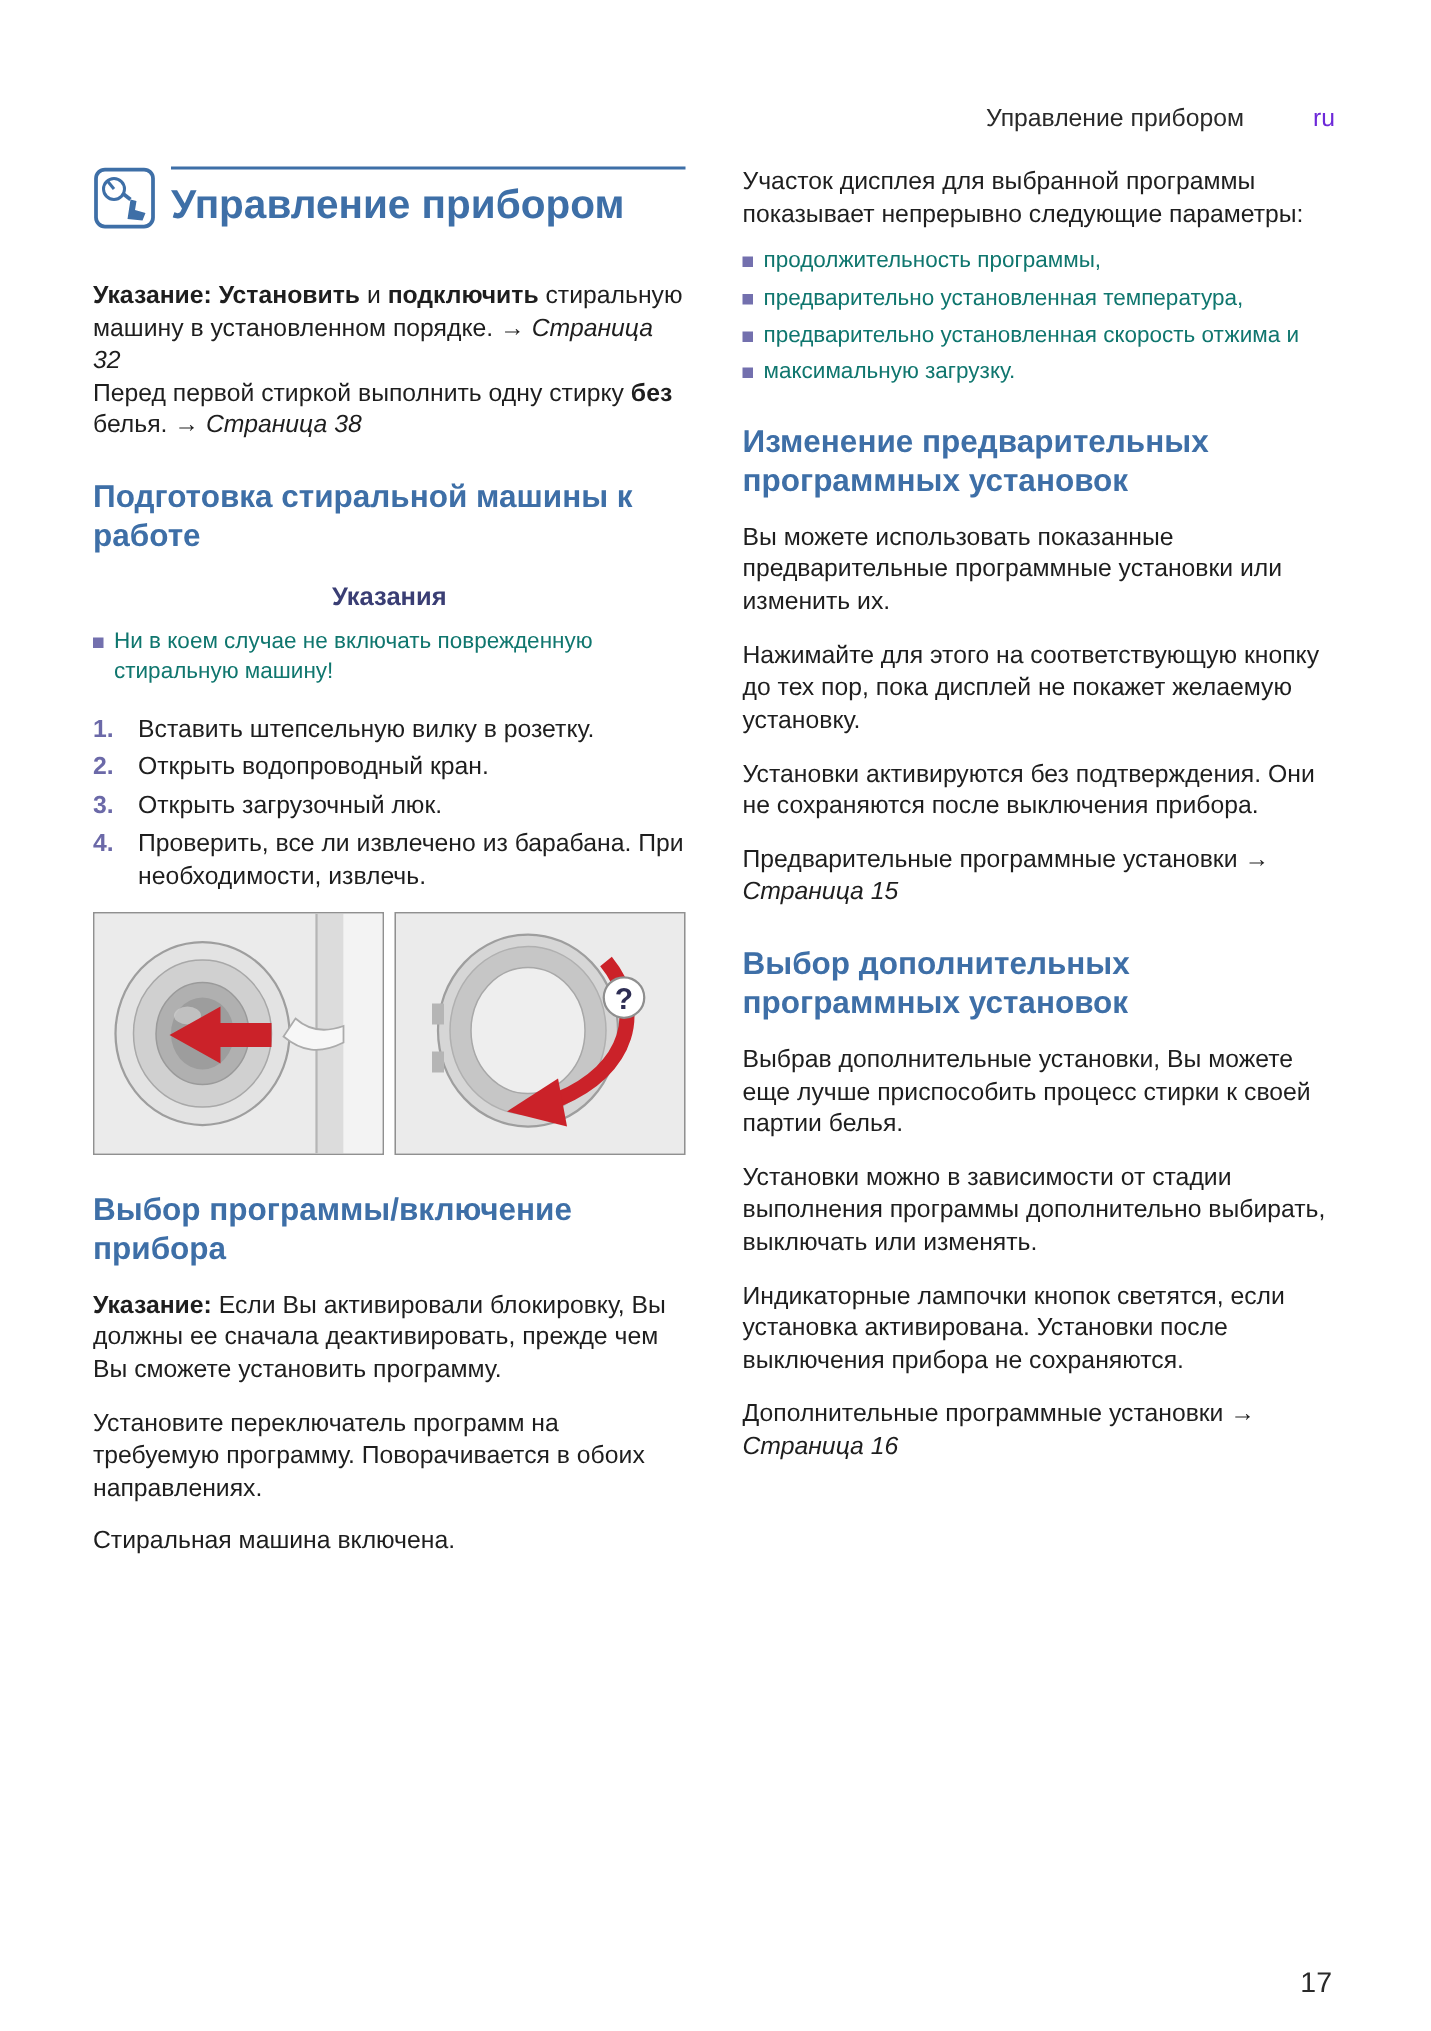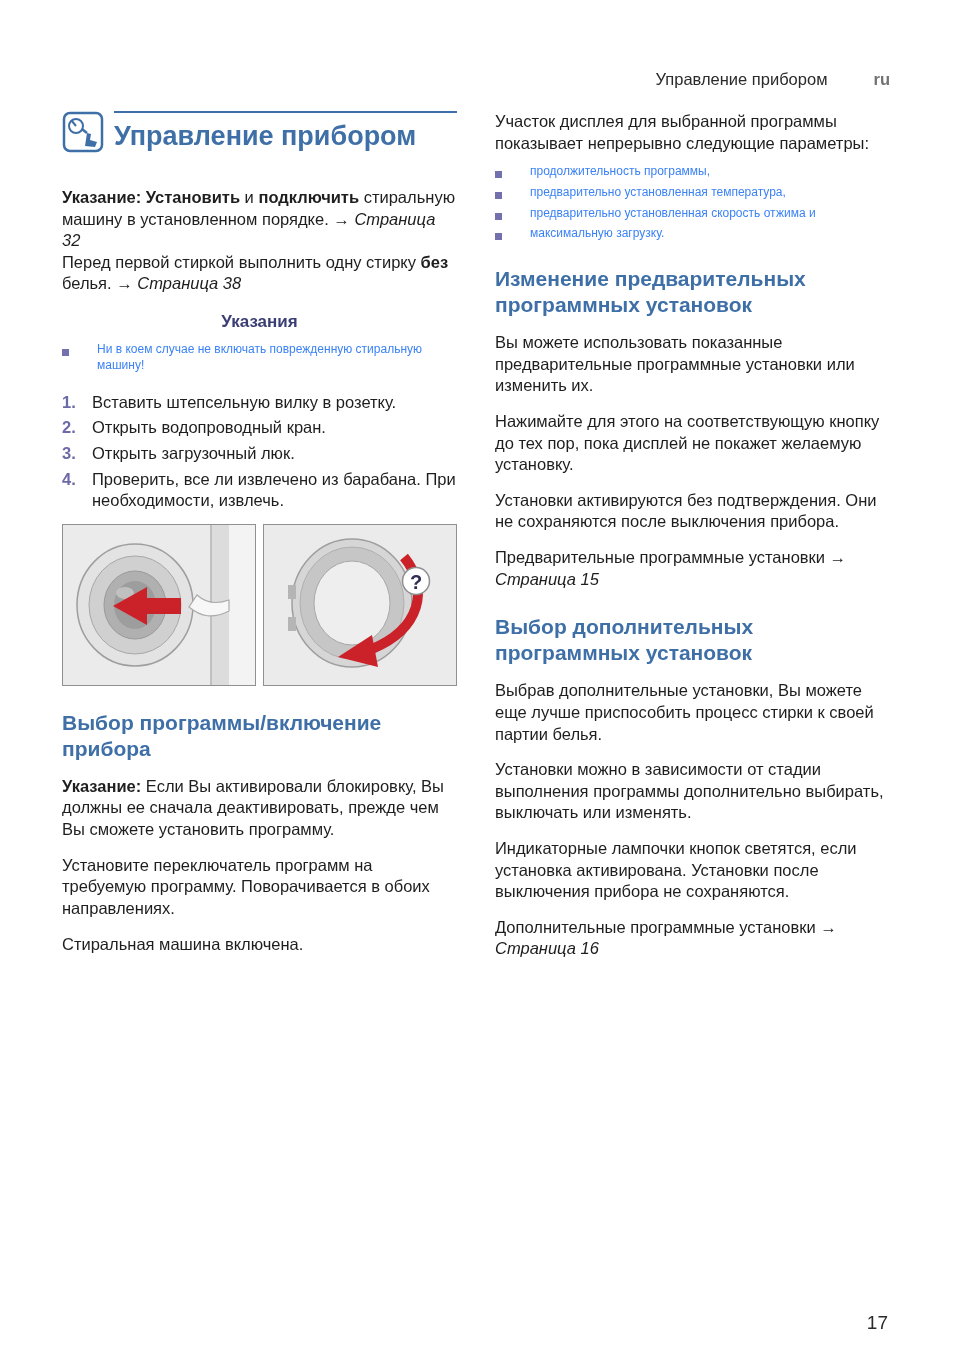--- a/index.html
+++ b/index.html
@@ -1,41 +1,41 @@
 <!DOCTYPE html>
 <html><head>
 <meta charset="utf-8">
 <style>
   * { margin:0; padding:0; box-sizing:border-box; }
   html, body { width:954px; height:1354px; background:#ffffff; overflow:hidden; }
   body { font-family:"Liberation Sans","DejaVu Sans",sans-serif; color:#222222; }
   .page { position:relative; width:954px; height:1354px; padding:46px 64px 10px 62px; background:#ffffff;margin-top:24px; }
 
   .page-header { display:flex; justify-content:flex-end; align-items:baseline; gap:46px; font-size:16.5px; color:#2a2a2a; margin-bottom:22px; }
-  .hdr-lang { font-weight:bold; color:#737373; }
+  .hdr-lang { font-weight:normal; color:#6d28d9; }
 
   .columns { display:flex; gap:38px; }
   .col { width:395px; flex:none; }
 
   .h1-row { display:flex; gap:10px; margin-bottom:34px; }
   .h1-icon { width:42px; height:42px; flex:none; }
   .h1-icon svg { display:block; width:42px; height:42px; }
   h1.h1 { flex:1; border-top:2px solid #3e6fa7; padding-top:8px; font-size:27px; line-height:1.12; font-weight:bold; color:#3e6fa7; }
 
   h2.h2 { font-size:21px; line-height:1.24; font-weight:bold; color:#3e6fa7; margin:24px 0 14px; }
   h3.h3 { font-size:17px; line-height:1.25; font-weight:bold; color:#3a3e74; margin:16px 0 10px;text-align:center; }
 
   .body-p { font-size:16.5px; line-height:1.31; margin-bottom:14px; color:#1e1e1e; }
   .body-p.tight { margin-bottom:10px; }
   .seg-b { font-weight:bold; }
   .seg-i { font-style:italic; }
   .seg-arrow { font-weight:normal; }
 
   ul.bullets { list-style:none; margin:0 0 18px 0; }
-  .bullet-item { display:flex; gap:28px; margin-bottom:5px; font-size:12px; line-height:1.31; color:#3b82f6; }
+  .bullet-item { display:flex; gap:7px; margin-bottom:5px; font-size:15px; line-height:1.31; color:#0f766e; }
   .sq { width:7px; height:7px; background:#7370ae; flex:none; margin-top:7px; }
   .bullet-text { flex:1; }
 
   ol.steps { list-style:none; margin:18px 0 6px 0; }
   .step { display:flex; margin-bottom:4px; font-size:16.5px; line-height:1.31; color:#1e1e1e; }
   .step-num { width:30px; flex:none; font-weight:bold; color:#6b69a8; }
   .step-text { flex:1; }
 
   figure.figure { display:flex; gap:7px; margin:12px 0 4px 0; }
   .panel { width:194px; height:162px; border:1px solid #909090; background:#ededed; flex:none; overflow:hidden; }
@@ -65,20 +65,21 @@
             <line x1="14" y1="15" x2="9.5" y2="9.5" stroke="#3e6fa7" stroke-width="2"></line>
             <path d="M23 35 L25 22 L29 23 L28 29 L35 31 L33 36 Z" fill="#3e6fa7"></path>
             <path d="M25 22 L20.5 18.5" stroke="#3e6fa7" stroke-width="2.5"></path>
           </svg>
         </span>
         <h1 class="h1">Управление прибором</h1>
       </div>
 
       <p class="body-p"><span class="seg-b">Указание: </span><span class="seg-b">Установить</span><span> и </span><span class="seg-b">подключить</span><span> стиральную машину в установленном порядке. </span><span class="seg-arrow">→ </span><span class="seg-i">Страница 32</span><br><span>Перед первой стиркой выполнить одну стирку </span><span class="seg-b">без</span><span> белья. </span><span class="seg-arrow">→ </span><span class="seg-i">Страница 38</span></p>
 
+      <h2 class="h2">Подготовка стиральной машины к работе</h2>
 
       <h3 class="h3">Указания</h3>
 
       <ul class="bullets">
         <li class="bullet-item">
           <span class="sq"></span>
           <span class="bullet-text"><span>Ни в коем случае не включать поврежденную стиральную машину!</span></span>
         </li>
       </ul>
 

